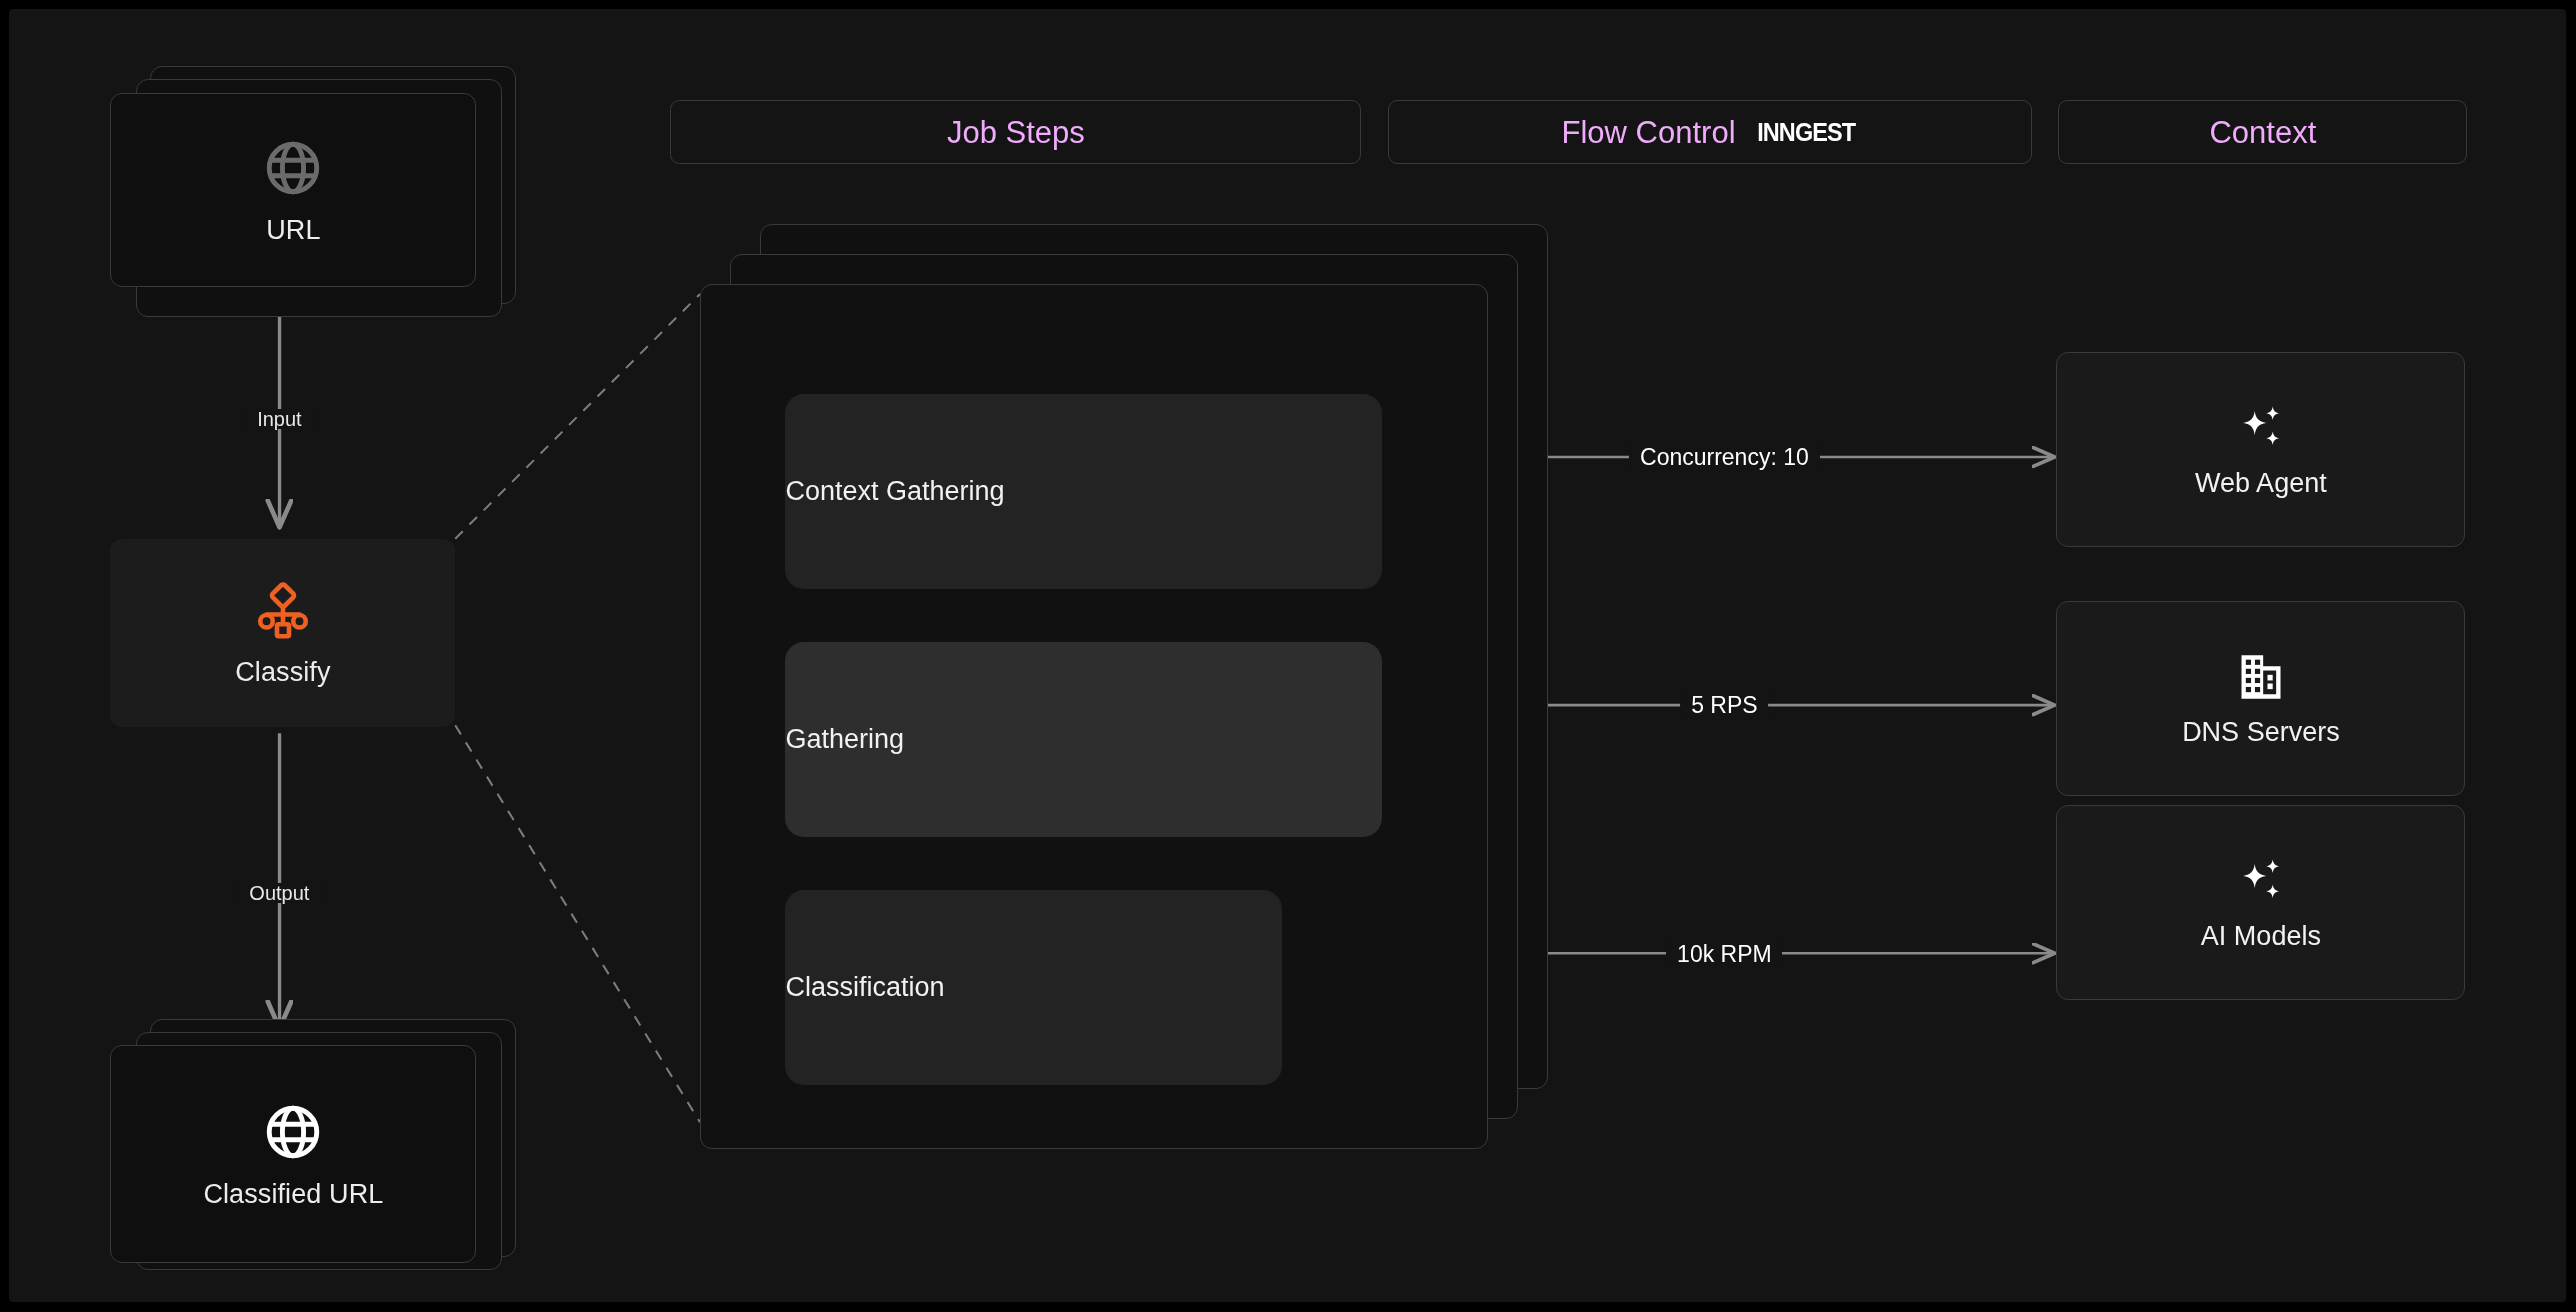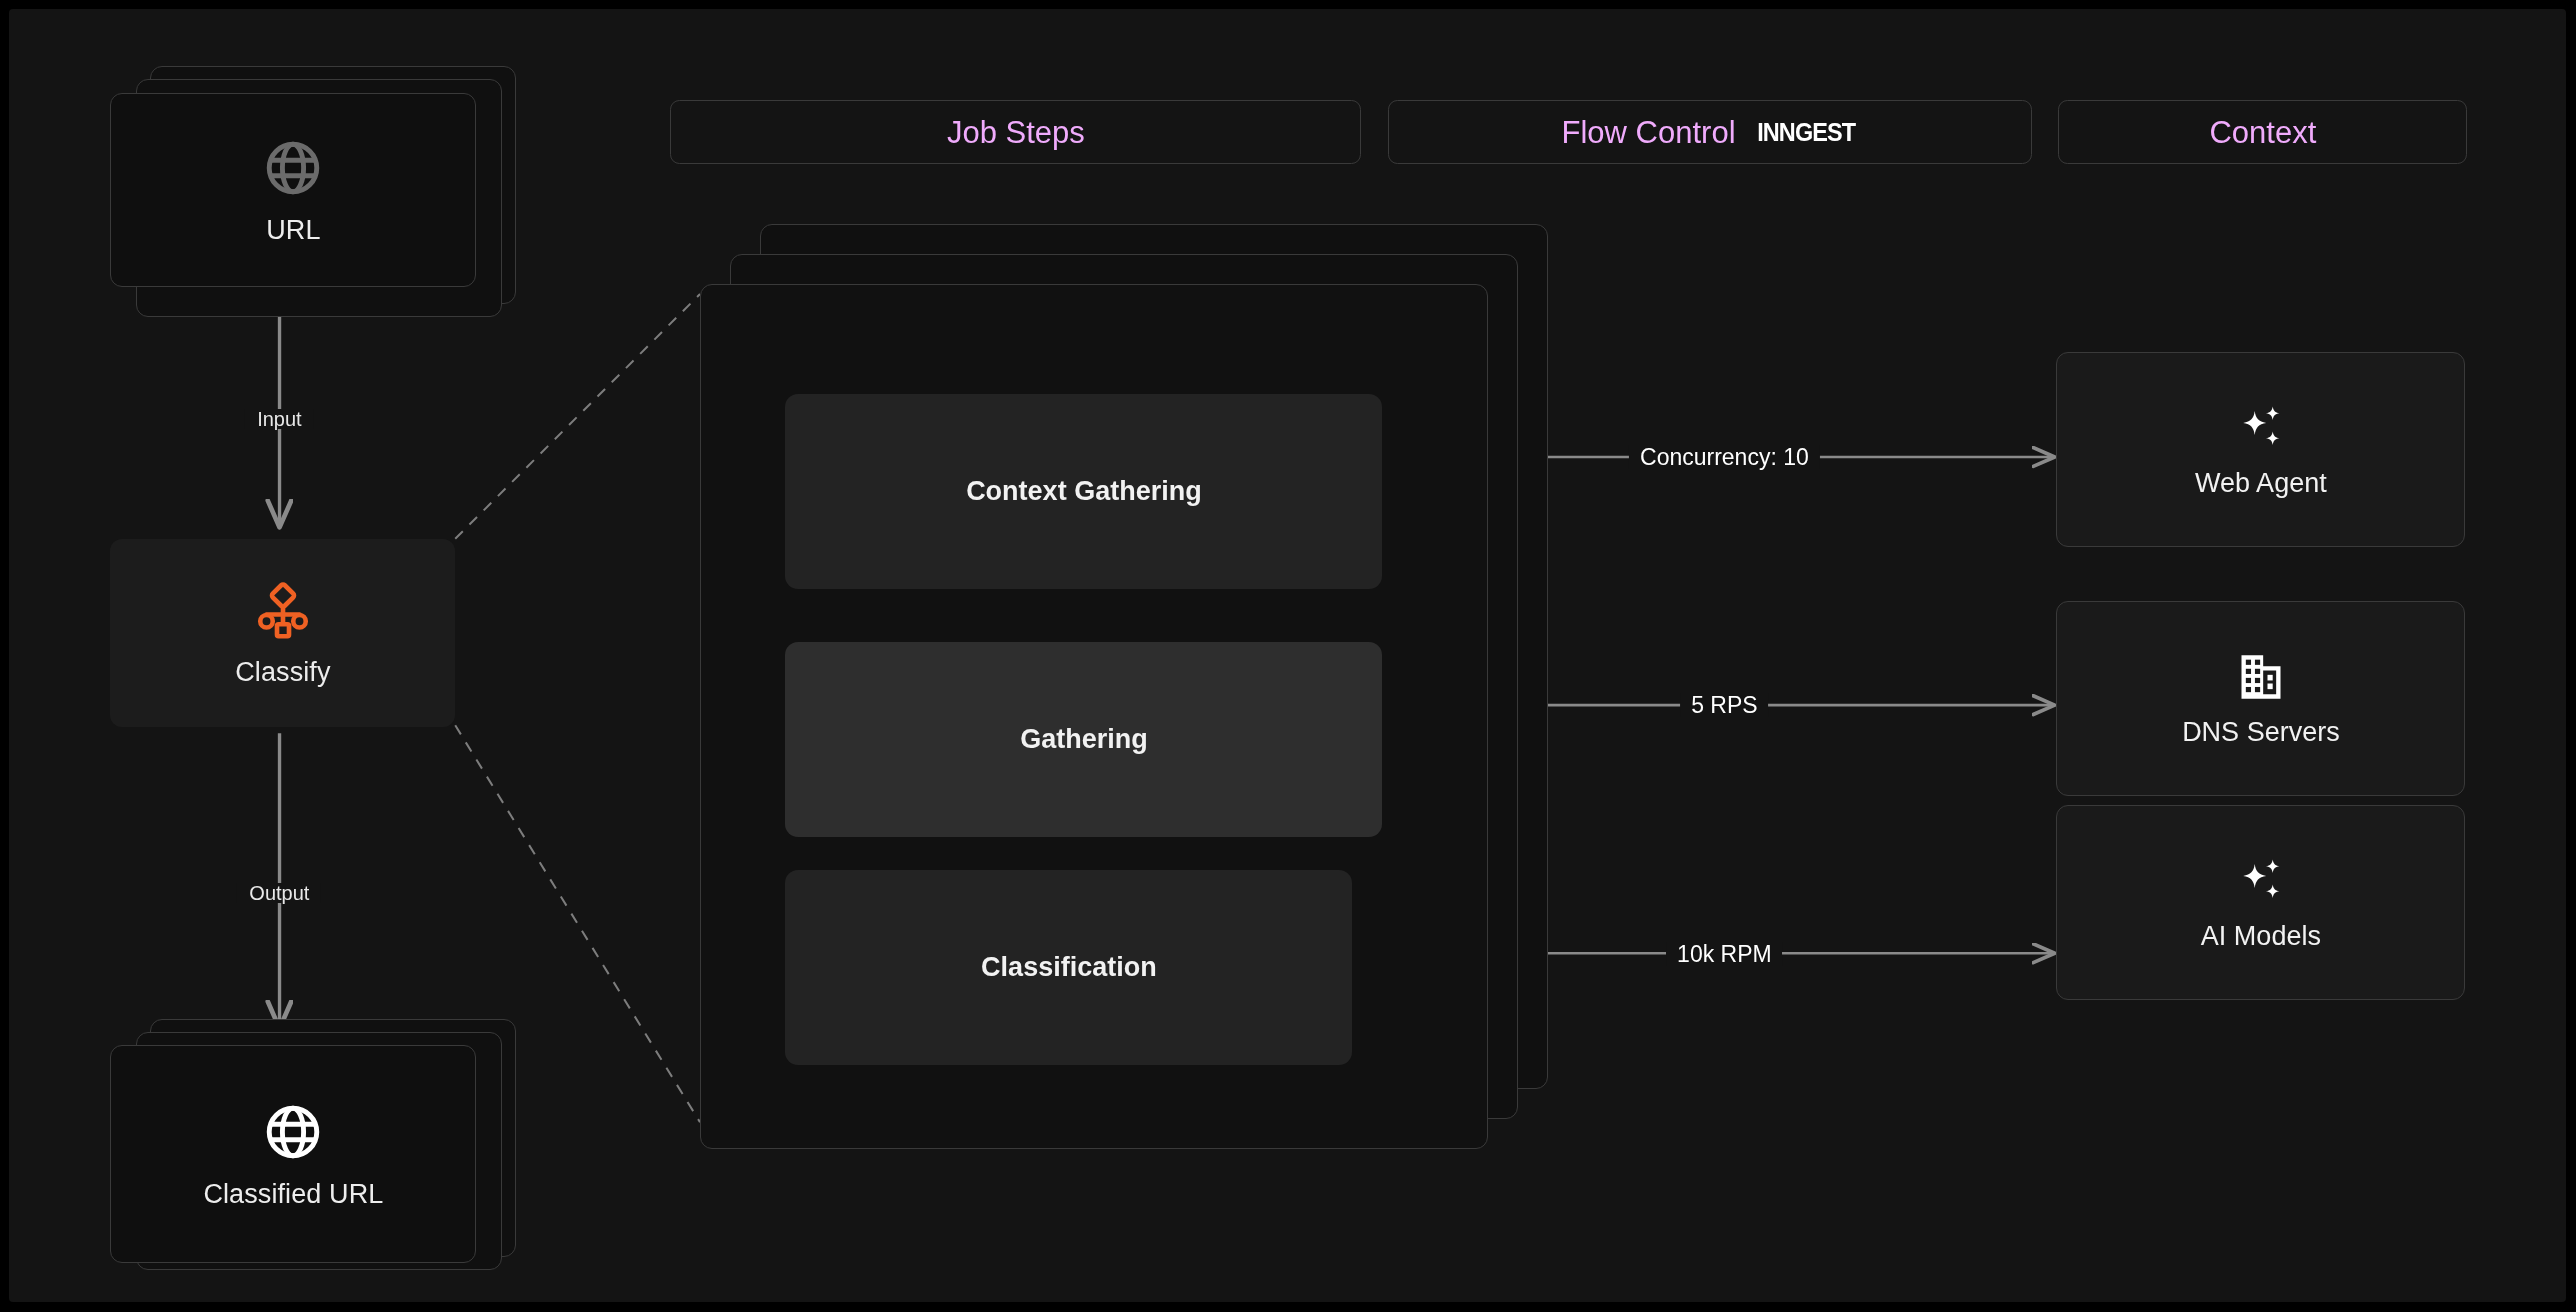--- a/index.html
+++ b/index.html
@@ -25,22 +25,22 @@
 
   
   .tab{position:absolute;box-sizing:border-box;height:64px;
        border:1.3px solid #3a3a3a;border-radius:9.4px;background:#141414;
        display:flex;align-items:center;justify-content:center;gap:17.4px;}
   .tab .t-main{color:#f0abfc;font-size:31px;line-height:1;}
   .tab .t-brand{color:#fff;font-size:25.5px;line-height:1;font-weight:700;
                 letter-spacing:-1px;transform:scaleX(.92);}
 
   
-  .step{position:absolute;box-sizing:border-box;border-radius:13px;
-        background:#232323;display:flex;align-items:center;justify-content:center;font-weight:bold;}
+  .step{position:absolute;box-sizing:border-box;border-radius:19px;
+        background:#232323;display:flex;align-items:center;justify-content:flex-start;}
   .step.hl{background:#2e2e2e;}
   .step span{color:#f2f2f2;font-size:27px;line-height:1;}
 
   
   .ctx{position:absolute;box-sizing:border-box;border:1.3px solid #3a3a3a;
        border-radius:12px;background:#1a1a1a;
        display:flex;flex-direction:column;align-items:center;
        justify-content:center;gap:16px;}
   .ctx .c-label{color:#f2f2f2;font-size:27px;line-height:1;}
 
@@ -145,21 +145,21 @@
   <div class="card" style="left:691px;top:275px;width:788px;height:865px;background:#111;">
 
     <div class="step" style="left:84px;top:109px;width:597px;height:195px;">
       <span>Context Gathering</span>
     </div>
 
     <div class="step hl" style="left:84px;top:357px;width:597px;height:195px;">
       <span>Gathering</span>
     </div>
 
-    <div class="step" style="left:84px;top:585px;width:567px;height:195px;">
+    <div class="step" style="left:84px;top:605px;width:497px;height:195px;">
       <span>Classification</span>
     </div>
   </div>
 
   <div class="conn-label" style="left:1715px;top:448px;">Concurrency: 10</div>
   <div class="conn-label" style="left:1715px;top:696px;">5 RPS</div>
   <div class="conn-label" style="left:1715px;top:945px;">10k RPM</div>
 
   <div class="ctx" style="left:2047px;top:343px;width:409px;height:195px;">
     <span style="display:block;width:52px;height:52px;">

